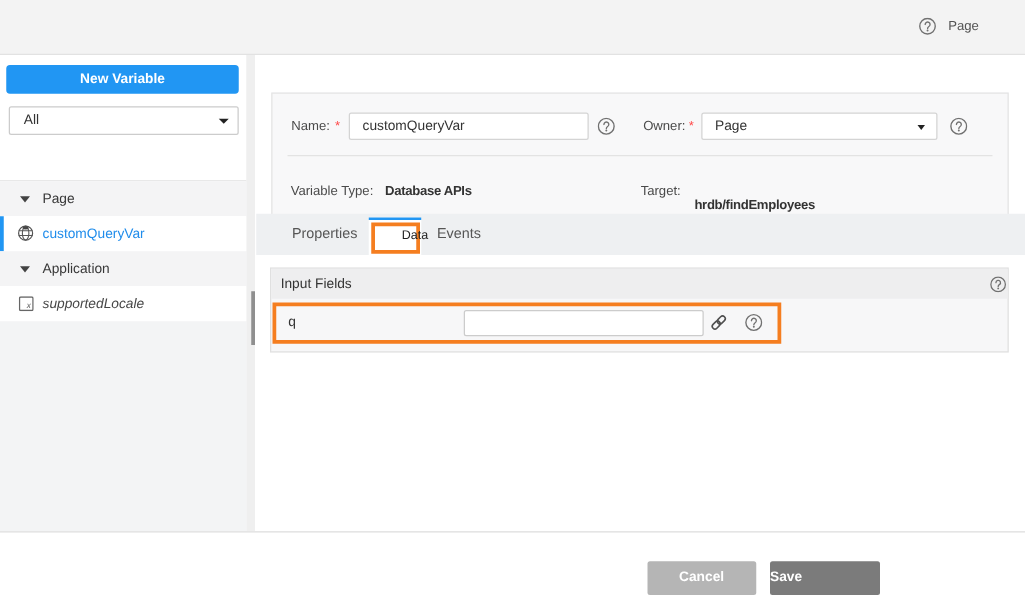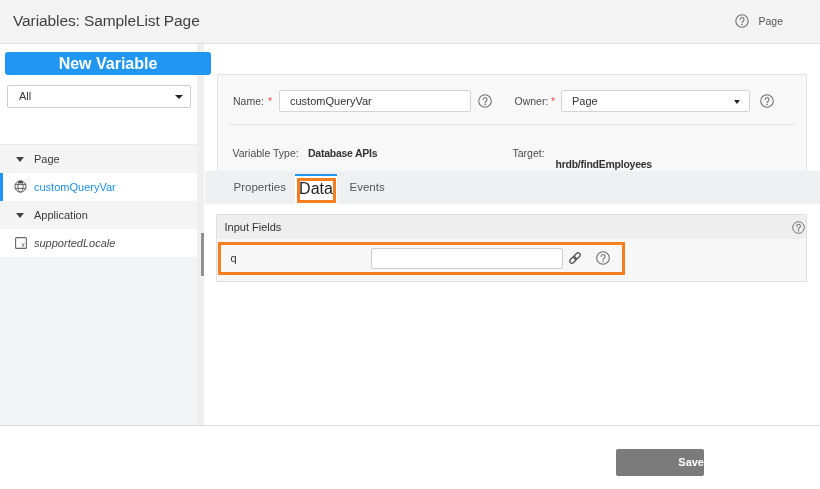--- a/index.html
+++ b/index.html
@@ -5,35 +5,34 @@
 * { margin:0; padding:0; box-sizing:border-box; font-family:"Liberation Sans", sans-serif; }
 html,body { width:820px; height:489px; background:#fff; overflow:hidden; }
 #app { position:relative; width:820px; height:489px; }
 .abs { position:absolute; }
 </style>
 </head>
 <body>
 <div id="app">
 
   <div class="abs" style="left:0;top:0;width:820px;height:44px;background:#f3f3f3;border-bottom:1px solid #e2e2e2;">
-    <div class="abs" style="left:13px;top:12px;font-size:15.5px;letter-spacing:-0.1px;color:#3f3f3f;">Variables: SampleList Page</div>
     <svg class="abs" style="left:735px;top:13.5px;" width="14" height="14" viewBox="0 0 14 14">
       <circle cx="7" cy="7" r="6.2" fill="none" stroke="#717171" stroke-width="1.1"></circle>
       <path d="M5.15 5.55a1.95 1.95 0 1 1 2.95 1.65c-.72.46-1.02.82-1.02 1.55" fill="none" stroke="#717171" stroke-width="1.1" stroke-linecap="round"></path>
         <circle cx="7.05" cy="10.45" r=".8" fill="#717171"></circle>
     </svg>
     <div class="abs" style="left:758.5px;top:15px;font-size:10.5px;color:#545454;">Page</div>
   </div>
 
   <div class="abs" style="left:0;top:44px;width:204px;height:381px;background:#fff;">
 
     <div class="abs" style="left:197px;top:0;width:7px;height:381px;background:#efefef;"></div>
     <div class="abs" style="left:200.5px;top:189px;width:3px;height:43px;background:#8f8f8f;"></div>
 
-    <div class="abs" style="left:5px;top:7.5px;width:206px;height:23px;background:#2196f3;border-radius:3px;color:#fff;font-weight:bold;font-size:16px;text-align:center;line-height:23px;">New Variable</div>
+    <div class="abs" style="left:5px;top:7.5px;width:186px;height:23px;background:#2196f3;border-radius:3px;color:#fff;font-weight:bold;font-size:11px;text-align:center;line-height:23px;">New Variable</div>
 
     <div class="abs" style="left:7px;top:41px;width:184px;height:23px;background:#fff;border:1px solid #ccc;border-radius:2px;">
       <div class="abs" style="left:11px;top:0;line-height:21px;font-size:11px;color:#333;">All</div>
       <div class="abs" style="right:7px;top:8.5px;width:0;height:0;border-left:4px solid transparent;border-right:4px solid transparent;border-top:4.5px solid #222;"></div>
     </div>
 
 
     <div class="abs" style="left:0;top:99.5px;width:197px;border-top:1px solid #e8e8e8;">
       <div style="height:28px;background:#f4f4f5;position:relative;">
         <div class="abs" style="left:16px;top:12px;width:0;height:0;border-left:4.5px solid transparent;border-right:4.5px solid transparent;border-top:5.5px solid #424242;"></div>
@@ -90,21 +89,21 @@
     <div class="abs" style="left:14.5px;top:72px;font-size:10.5px;color:#4a4a4a;">Variable Type:</div>
     <div class="abs" style="left:90px;top:72px;font-size:10.5px;letter-spacing:-0.25px;color:#333;font-weight:bold;">Database APIs</div>
     <div class="abs" style="left:294.5px;top:72px;font-size:10.5px;color:#4a4a4a;">Target:</div>
     <div class="abs" style="left:337.5px;top:72px;font-size:10.5px;letter-spacing:-0.25px;color:#333;font-weight:bold;margin-top:11px;">hrdb/findEmployees</div>
   </div>
 
   <div class="abs" style="left:204.5px;top:171px;width:615.5px;height:32.5px;background:#eef0f2;">
     <div class="abs" style="left:29px;top:0;line-height:32px;font-size:11.5px;color:#555;">Properties</div>
     <div class="abs" style="left:90.5px;top:2.5px;width:42px;height:30px;background:#fff;border-top:2px solid #2196f3;">
       <div class="abs" style="left:1.5px;top:2px;width:39px;height:25px;border:3px solid #f57e20;"></div>
-      <div class="abs" style="left:0;top:0;width:42px;line-height:26px;font-size:16px;color:#222;text-align:center;">Data</div>
+      <div class="abs" style="left:16px;top:0;width:42px;line-height:26px;font-size:10px;color:#222;text-align:center;">Data</div>
     </div>
     <div class="abs" style="left:145px;top:0;line-height:32px;font-size:11.5px;color:#555;">Events</div>
   </div>
 
   <div class="abs" style="left:215.5px;top:213.5px;width:591px;height:68.5px;background:#f7f7f8;border:1px solid #e0e0e0;">
     <div class="abs" style="left:0;top:0;width:589px;height:24px;background:#eeeeef;">
       <div class="abs" style="left:8px;top:0;line-height:24px;font-size:11px;color:#333;">Input Fields</div>
       <svg class="abs" style="left:575.5px;top:6.5px;" width="13" height="13" viewBox="0 0 13 13">
         <circle cx="6.5" cy="6.5" r="5.8" fill="none" stroke="#717171" stroke-width="1"></circle>
         <path d="M4.75 5.15a1.82 1.82 0 1 1 2.75 1.53c-.67.43-.95.76-.95 1.44" fill="none" stroke="#717171" stroke-width="1.05" stroke-linecap="round"></path>
@@ -122,16 +121,17 @@
       </svg>
       <svg class="abs" style="left:375px;top:6px;" width="14" height="14" viewBox="0 0 14 14">
         <circle cx="7" cy="7" r="6.3" fill="none" stroke="#717171" stroke-width="1.1"></circle>
         <path d="M5.15 5.55a1.95 1.95 0 1 1 2.95 1.65c-.72.46-1.02.82-1.02 1.55" fill="none" stroke="#717171" stroke-width="1.1" stroke-linecap="round"></path>
           <circle cx="7.05" cy="10.45" r=".8" fill="#717171"></circle>
       </svg>
     </div>
   </div>
 
   <div class="abs" style="left:0;top:424.5px;width:820px;height:64.5px;background:#fff;border-top:1px solid #ddd;">
-    <div class="abs" style="left:616px;top:23px;width:88px;height:27.5px;background:#7b7b7b;border-radius:2px;color:#fff;font-weight:bold;font-size:11px;text-align:right;line-height:27.5px;">Save</div>
+    <div class="abs" style="left:517.5px;top:23px;width:87.5px;height:27.5px;background:#b5b5b5;border-radius:2px;color:#fff;font-weight:bold;font-size:11px;text-align:center;line-height:27.5px;">Cancel</div>
+    <div class="abs" style="left:616px;top:23px;width:88px;height:27.5px;background:#7b7b7b;border-radius:2px;color:#fff;font-weight:bold;font-size:11px;text-align:left;line-height:27.5px;">Save</div>
   </div>
 
 </div>
 
 </body></html>

